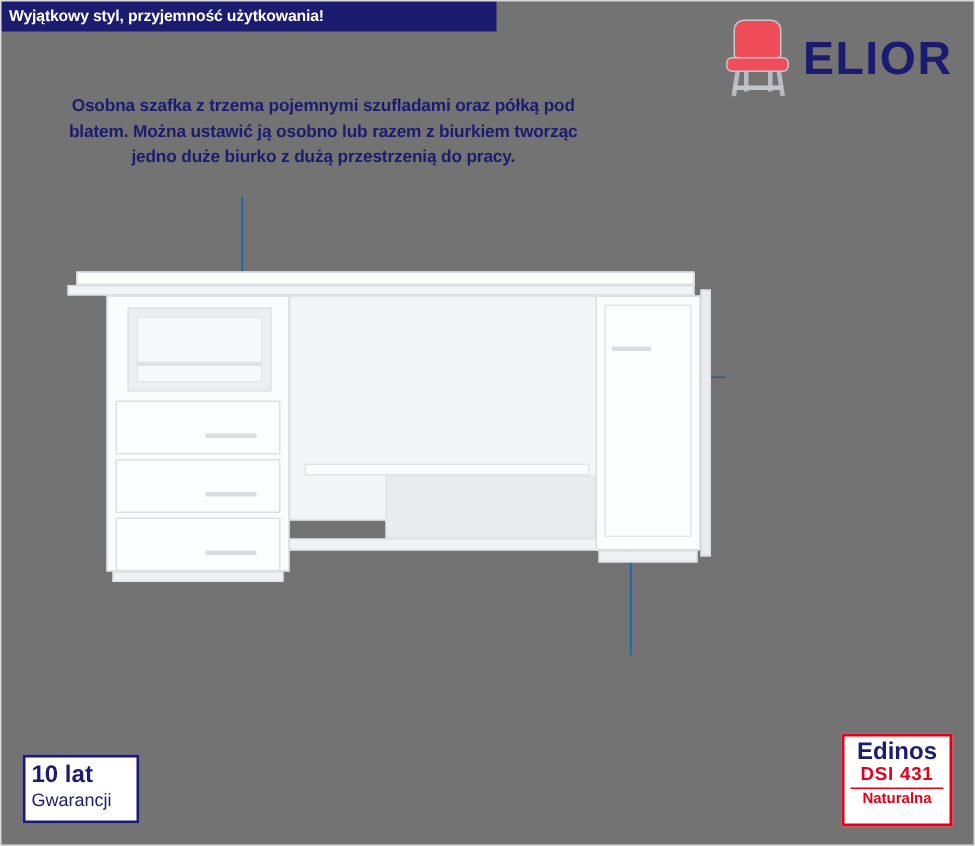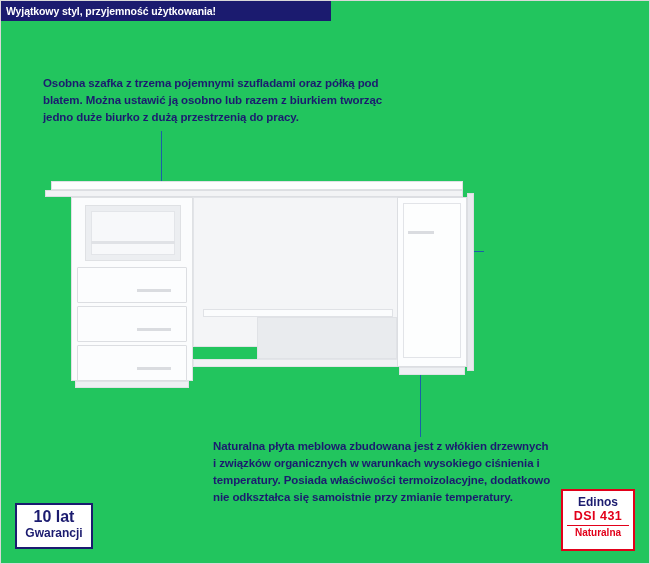--- a/index.html
+++ b/index.html
@@ -7,21 +7,21 @@
     padding: 0;
   }
   body {
     font-family: "Liberation Sans", sans-serif;
     background: #ffffff;
   }
   #page {
     position: relative;
     width: 650px;
     height: 564px;
-    background: #22c55e;
+    background: #737373;
     overflow: hidden;
     box-sizing: border-box;
     border: 1px solid #d9d9d9;
   }
 
   
   #top-banner {
     position: absolute;
     left: 0;
     top: 0;
@@ -102,21 +102,21 @@
 
   
   .callout {
     position: absolute;
     color: #1b1b6f;
     font-size: 11.5px;
     line-height: 17px;
     font-weight: bold;
     letter-spacing: -0.1px;
   }
-  #callout-1 { left: 42px;  top: 74px;  width: 345px; }
+  #callout-1 { left: 42px;  top: 62px;  width: 345px; text-align: center; }
   #callout-2 { left: 483px; top: 208px; width: 152px; }
   #callout-3 { left: 212px; top: 437px; width: 340px; }
 
   
   .dot {
     position: absolute;
     width: 9px;
     height: 9px;
     border: 1.6px solid #1b5fa8;
     border-radius: 50%;
@@ -245,48 +245,47 @@
     position: absolute;
     left: 14px;
     bottom: 14px;
     width: 78px;
     height: 46px;
     border: 2px solid #1b1b6f;
     box-sizing: border-box;
     background: #ffffff;
     color: #1b1b6f;
     padding: 2px 4px;
-    text-align: center;
   }
   #badge-guarantee .big {
     font-size: 16px;
     font-weight: bold;
     line-height: 19px;
   }
   #badge-guarantee .small {
     font-size: 12px;
-    font-weight: bold;
+    font-weight: normal;
     line-height: 14px;
   }
 
   
   #badge-edinos {
     position: absolute;
     right: 14px;
     bottom: 12px;
     width: 74px;
     height: 62px;
     border: 2px solid #e2001a;
     box-sizing: border-box;
     background: #ffffff;
     text-align: center;
     padding-top: 4px;
   }
   #badge-edinos .brand {
-    font-size: 12px;
+    font-size: 16px;
     font-weight: bold;
     color: #1b1b6f;
     line-height: 14px;
   }
   #badge-edinos .line2 {
     font-size: 12.5px;
     font-weight: bold;
     color: #e2001a;
     line-height: 15px;
     letter-spacing: 0.5px;
@@ -301,25 +300,36 @@
     padding-top: 1px;
   }
 </style>
 </head>
 <body>
 
 <div id="page">
 
   <div id="top-banner">Wyjątkowy styl, przyjemność użytkowania!</div>
 
+  <div id="brand">
+    <div class="chair">
+      <div class="back"></div>
+      <div class="seat"></div>
+      <div class="leg l1"></div>
+      <div class="leg l2"></div>
+      <div class="leg l3"></div>
+      <div class="leg l4"></div>
+      <div class="rung"></div>
+    </div>
+    <div class="wordmark">ELIOR</div>
+  </div>
 
   <div class="callout" id="callout-1">Osobna szafka z trzema pojemnymi szufladami oraz półką pod blatem. Można ustawić ją osobno lub razem z biurkiem tworząc jedno duże biurko z dużą przestrzenią do pracy.</div>
 
 
-  <div class="callout" id="callout-3">Naturalna płyta meblowa zbudowana jest z włókien drzewnych i związków organicznych w warunkach wysokiego ciśnienia i temperatury. Posiada właściwości termoizolacyjne, dodatkowo nie odkształca się samoistnie przy zmianie temperatury.</div>
 
   <div class="leader v" id="leader-1-v"></div>
   <div class="dot" id="dot-1"></div>
 
   <div class="leader h" id="leader-2-h"></div>
   <div class="dot" id="dot-2"></div>
 
   <div class="leader v" id="leader-3-v"></div>
   <div class="dot" id="dot-3"></div>
 

